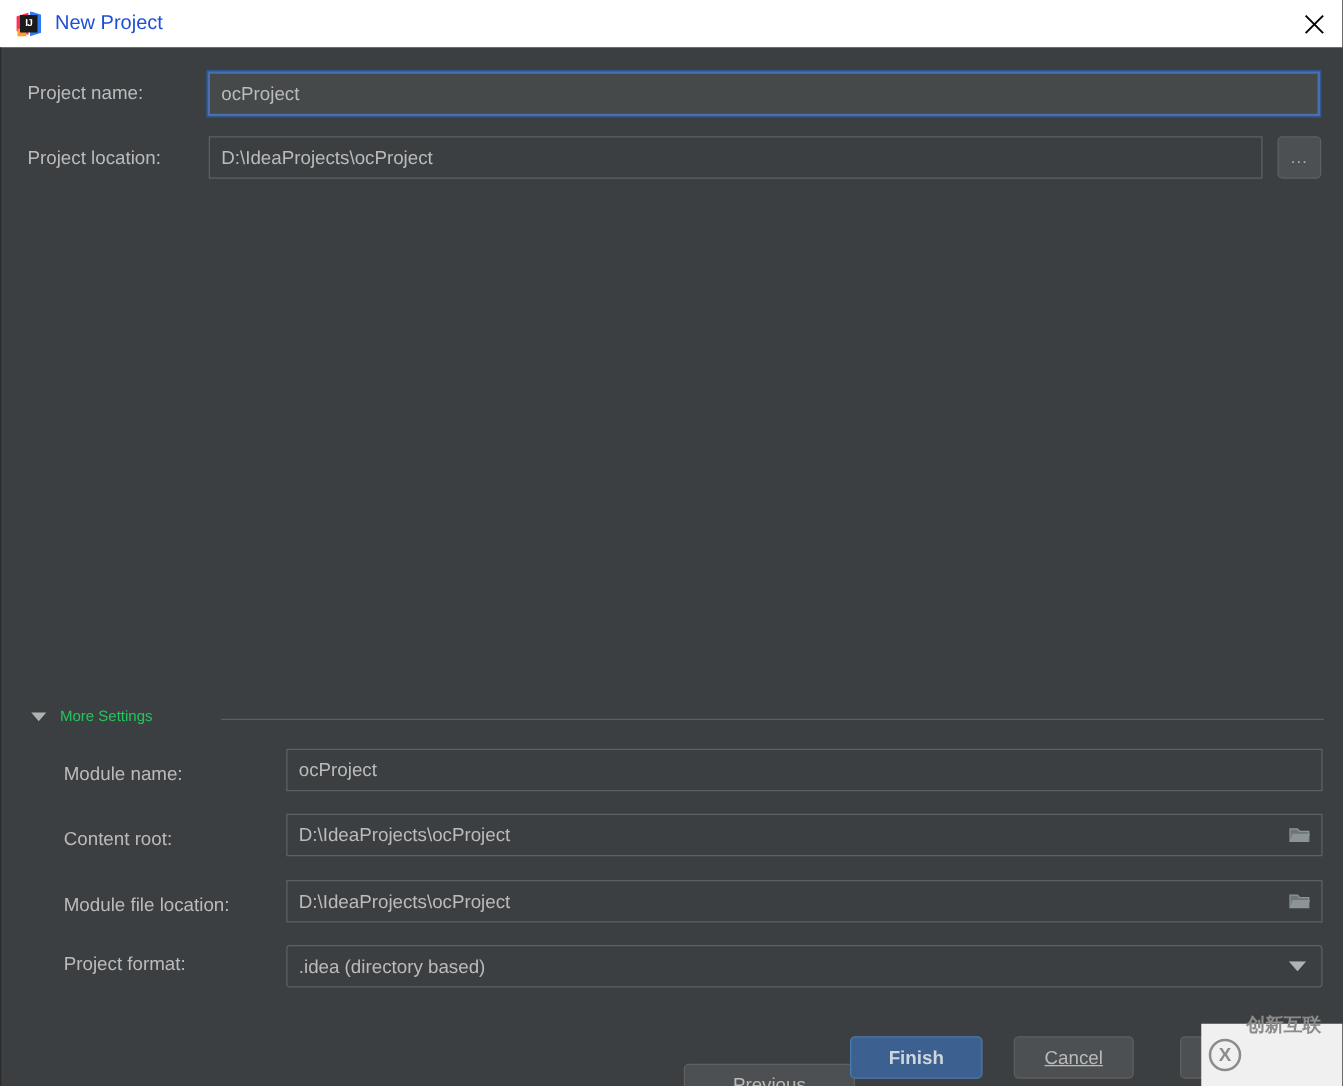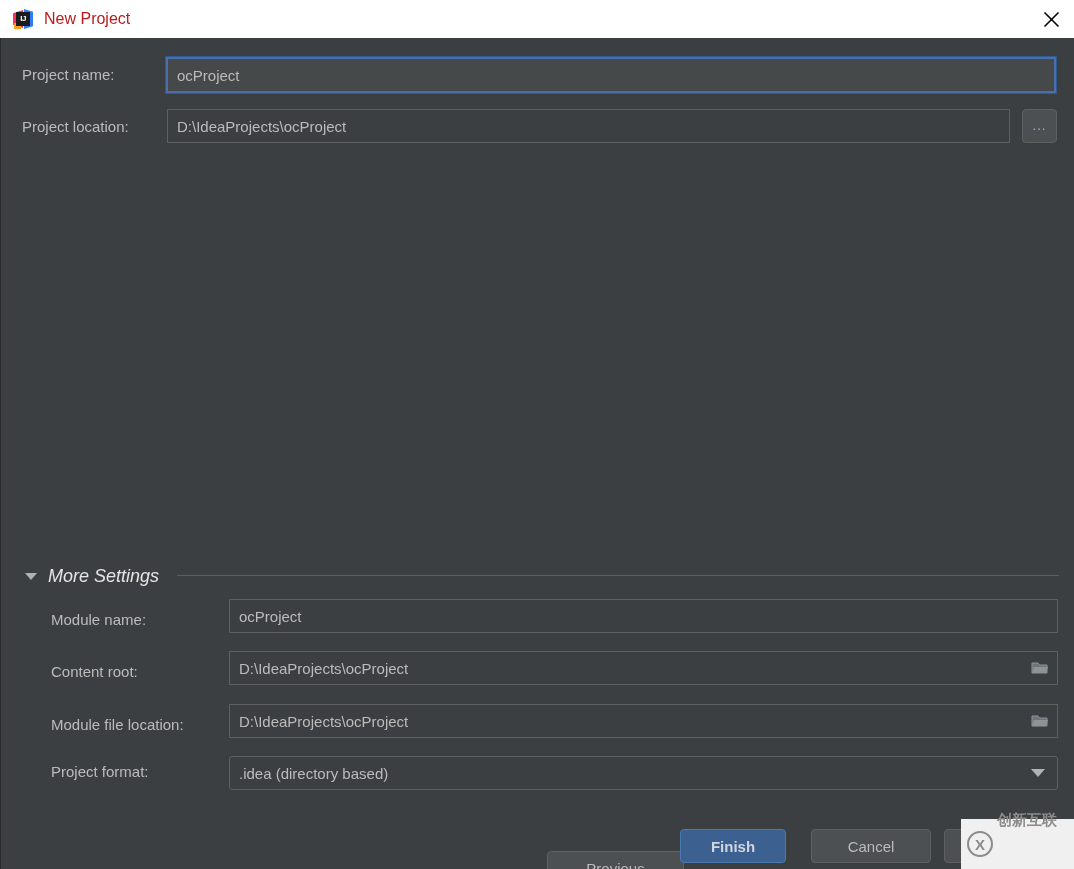--- a/index.html
+++ b/index.html
@@ -58,21 +58,21 @@
     width: 14px; height: 14px;
     color: #ffffff;
     font-family: "Liberation Sans", sans-serif;
     font-size: 8px; font-weight: bold;
     line-height: 14px; text-align: center;
     letter-spacing: -0.5px;
   }
   .tb-title {
     margin-left: 11px;
     font-size: 16px;
-    color: #b91c1c;
+    color: #1d4ed8;
     font-family: "Liberation Sans", sans-serif;
     white-space: nowrap;
   }
   .tb-close {
     position: absolute; right: 0px; top: 0px;
     width: 46px; height: 38px;
     display: flex; align-items: center; justify-content: center;
     cursor: pointer;
   }
   .tb-close svg { display: block; }
@@ -154,25 +154,24 @@
     cursor: pointer;
   }
   .ms-tri {
     width: 0; height: 0;
     border-left: 6px solid transparent;
     border-right: 6px solid transparent;
     border-top: 7px solid #afb1b3;
     margin-right: 11px;
   }
   .ms-label {
-    color: #e5e5e5;
-    font-size: 18px;
+    color: #22c55e;
+    font-size: 12px;
     font-family: "Liberation Sans", sans-serif;
     white-space: nowrap;
-    font-style: italic;
   }
   .ms-line {
     position: absolute;
     height: 1px;
     background: #5b5e60;
   }
 
   
   .btn {
     position: absolute;
@@ -289,21 +288,21 @@
     <div class="label" style="left:50px; top:725px;">Project format:</div>
     <div class="field flat" style="left:228px; top:718px; width:829px; height:34px; border-radius:3px;">.idea (directory based)</div>
     <div class="dd-arrow" style="left:1022px; top:718px; height:34px;">
       <svg width="14" height="9" viewBox="0 0 14 9" aria-hidden="true">
         <polygon points="0,0 14,0 7,8" fill="#b0b3b5"></polygon>
       </svg>
     </div>
 
     <div class="btn" style="left:546px; top:813px; width:137px;">Previous</div>
     <div class="btn primary" style="left:679px; top:791px; width:106px;">Finish</div>
-    <div class="btn" style="left:810px; top:791px; width:120px;">Cancel</div>
+    <div class="btn" style="left:810px; top:791px; width:96px;text-decoration:underline;">Cancel</div>
     <div class="btn" style="left:943px; top:791px; width:116px;"></div>
 
     <div class="watermark">
       <div class="wm-mark">X</div>
       <div class="wm-text">
         <div class="wm-cn">创新互联</div>
         <div class="wm-py">CHUANG XIN HU LIAN</div>
       </div>
     </div>
 

